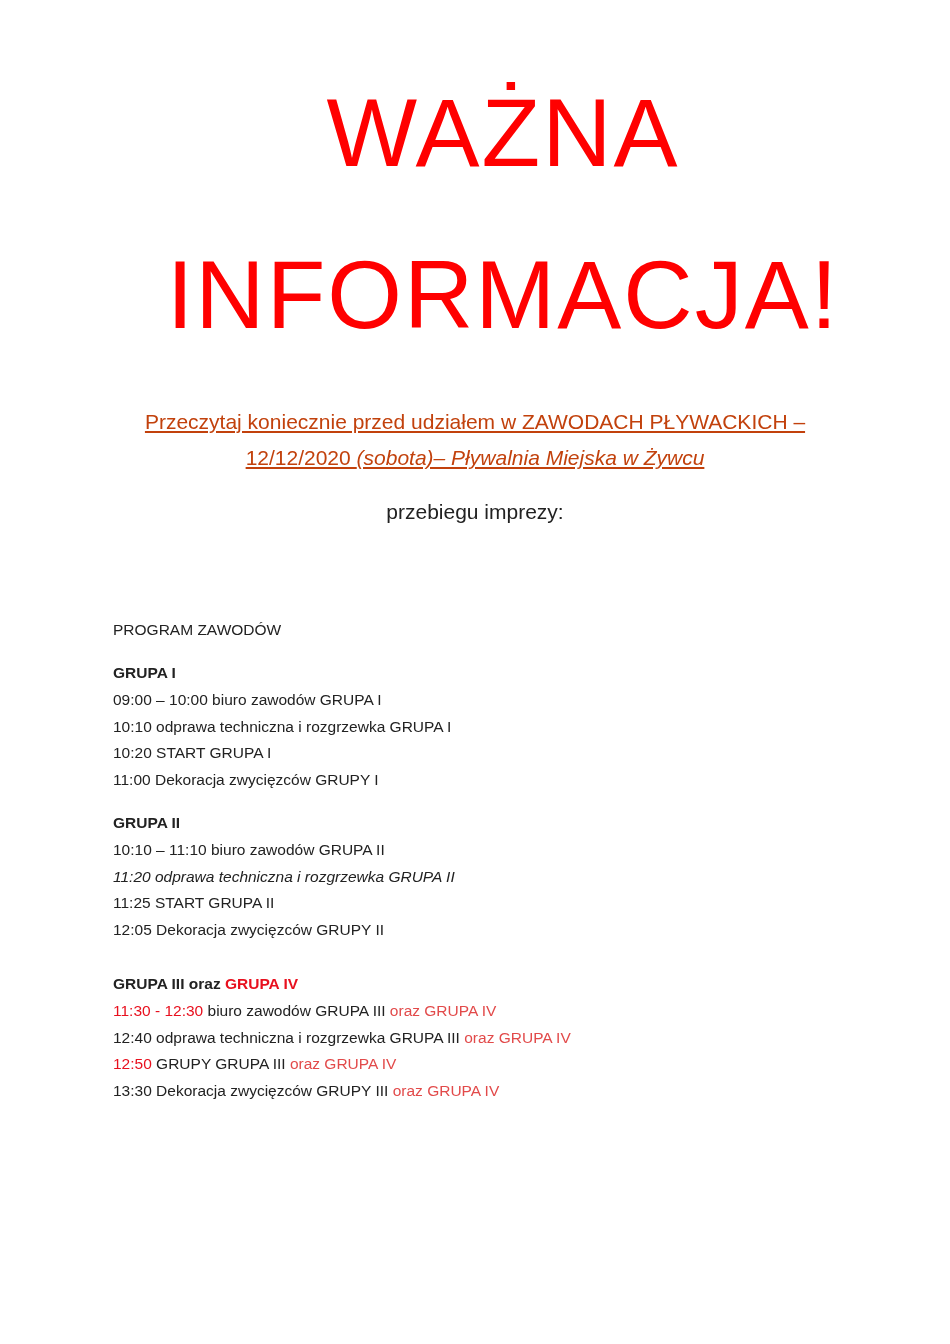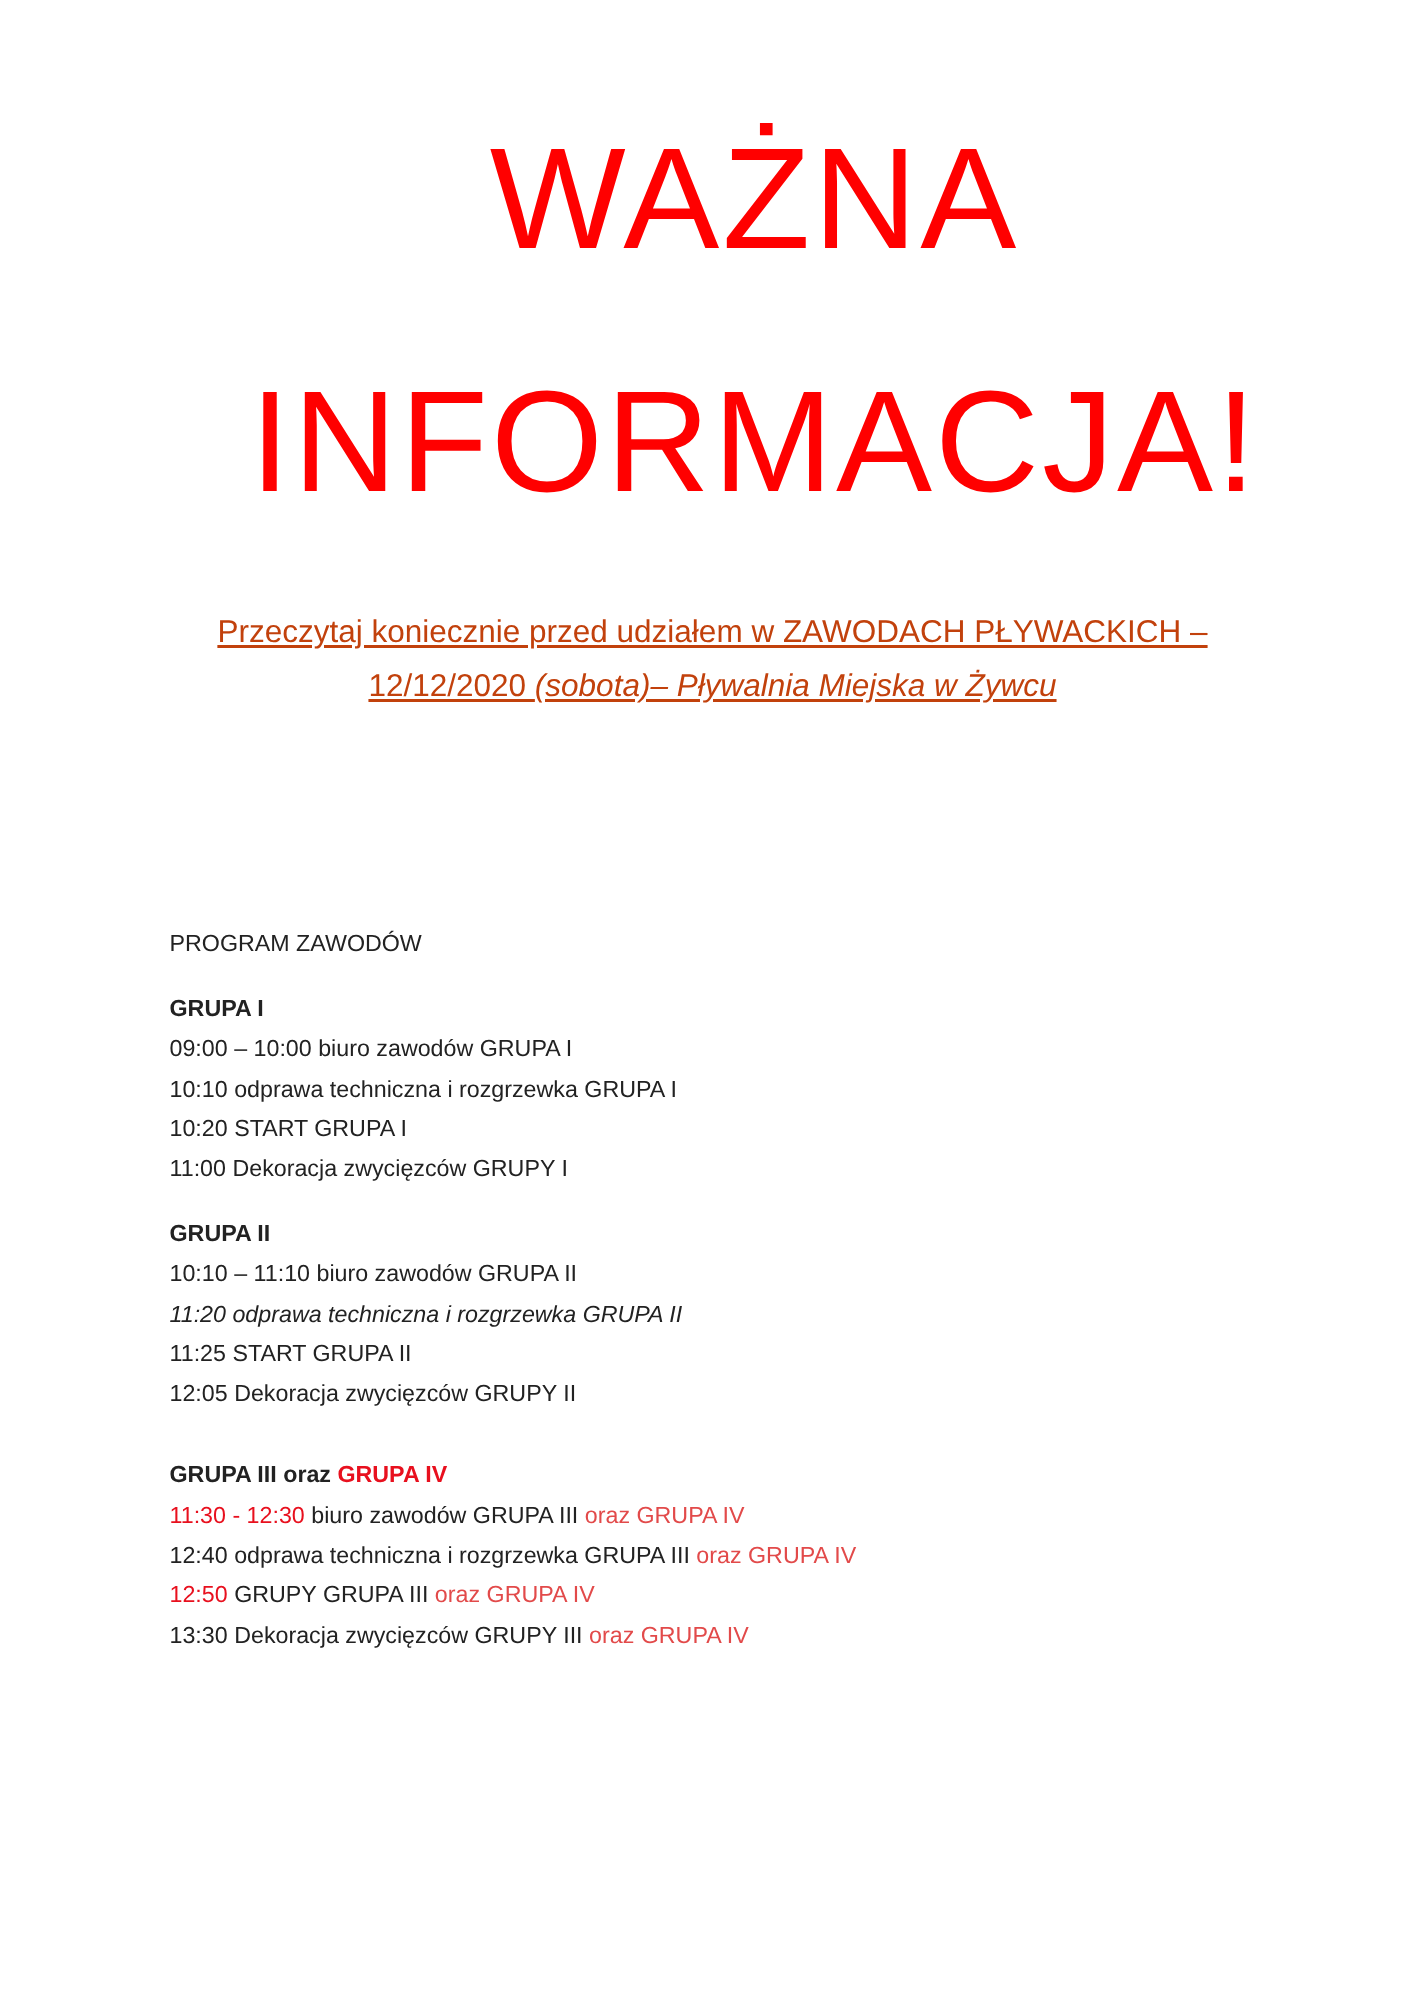--- a/index.html
+++ b/index.html
@@ -20,20 +20,21 @@
 </head>
 <body>
 
 <div class="big big1">WAŻNA</div>
 <div class="big big2">INFORMACJA!</div>
 
 <div class="sub u" style="top:410px;">Przeczytaj koniecznie przed udziałem w ZAWODACH PŁYWACKICH –</div>
 <div class="sub u" style="top:446px;"><span>12/12/2020 </span><span class="i">(sobota)– Pływalnia Miejska w Żywcu</span></div>
 
 <div class="intro" style="top:494px;">
+  <div>przebiegu imprezy:</div>
 </div>
 
 <div class="line" style="top:621px;">PROGRAM ZAWODÓW</div>
 
 <div class="line b" style="top:664px;">GRUPA I</div>
 <div class="line" style="top:691px;">09:00 – 10:00 biuro zawodów GRUPA I</div>
 <div class="line" style="top:718px;">10:10 odprawa techniczna i rozgrzewka GRUPA I</div>
 <div class="line" style="top:744px;">10:20 START GRUPA I</div>
 <div class="line" style="top:771px;">11:00 Dekoracja zwycięzców GRUPY I</div>
 

